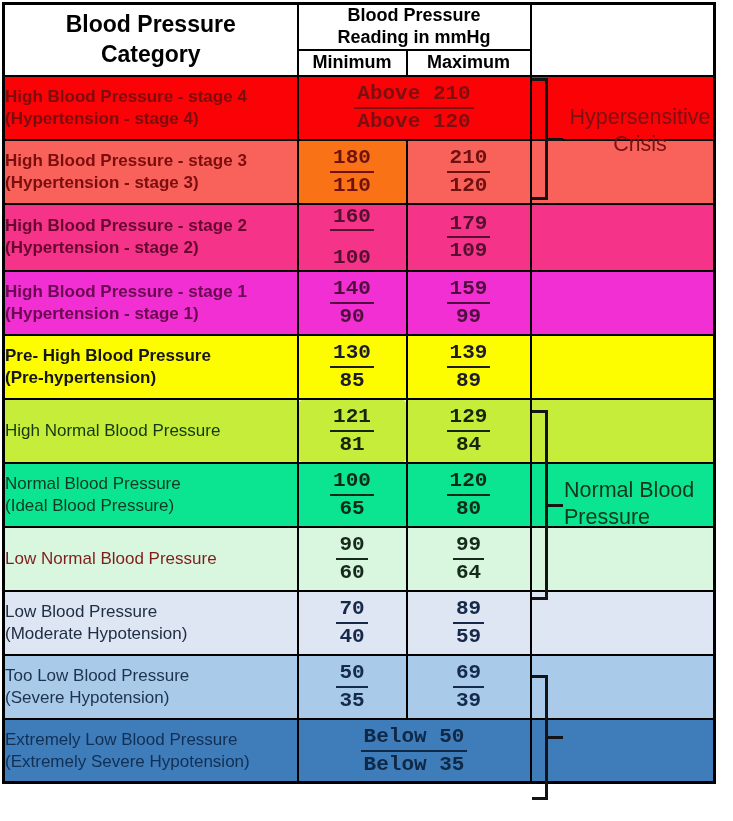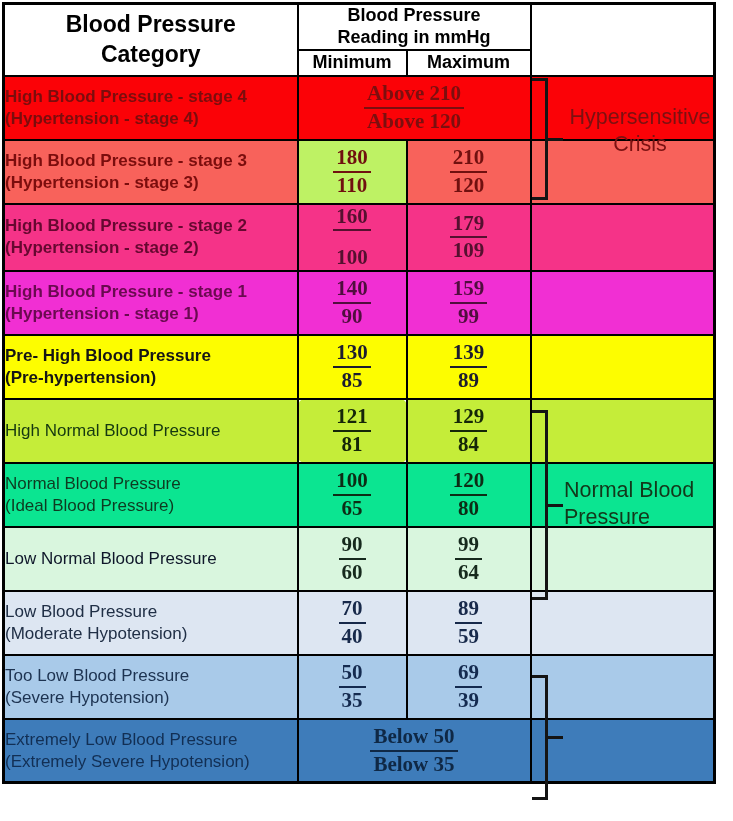--- a/index.html
+++ b/index.html
@@ -23,21 +23,21 @@
   tr.h1{height:44px;}
   tr.h2{height:24px;}
   
   tbody tr{height:64px;}
   td.cat{padding-left:9px;font-size:17px;line-height:1.3;}
   td.cat span{display:block;}
   td.cat span:empty{display:none;}
   tr.bold td.cat{font-weight:bold;}
   td.val{text-align:center;}
   .frac{display:inline-flex;flex-direction:column;align-items:center;
-        font-family:Liberation Serif, serif;font-weight:bold;font-size:21px;line-height:1.12;}
+        font-family:Liberation Mono, monospace;font-weight:bold;font-size:21px;line-height:1.12;}
   .frac .num{border-bottom:2.5px solid currentColor;padding:0 3px 1px 3px;}
   .frac .den{padding-top:1px;}
   
   .bracket{position:absolute;left:532px;width:32px;pointer-events:none;}
   .bracket i{position:absolute;background:#141414;display:block;}
   .bracket .bt{top:0;left:0;width:15px;height:3px;}
   .bracket .bb{bottom:0;left:0;width:15px;height:3px;}
   .bracket .bs{top:0;left:13px;width:3px;height:100%;}
   .bracket .bm{top:calc(50% - 1.5px);left:15px;width:16px;height:3px;}
   .ann-text{position:absolute;font-size:21.5px;line-height:1.26;pointer-events:none;}
@@ -84,21 +84,21 @@
           </span>
         </td>
         <td class="ann" style="background-color: rgb(251, 2, 7);"></td>
       </tr>
 
       <tr class="bold">
         <td class="cat" style="background-color: rgb(248, 98, 91); color: rgb(123, 13, 13);">
           <span>High Blood Pressure - stage 3</span>
           <span>(Hypertension - stage 3)</span>
         </td>
-        <td class="val" style="background-color: #bef264;">
+        <td class="val" style="background-color: #f97316;">
           <span class="frac" style="color: rgb(112, 16, 15);">
             <span class="num">180</span>
             <span class="den">110</span>
           </span>
         </td>
         <td class="val" style="background-color: rgb(248, 98, 91);">
           <span class="frac" style="color: rgb(112, 16, 15);">
             <span class="num">210</span>
             <span class="den">120</span>
           </span>
@@ -200,21 +200,21 @@
         <td class="val" style="background-color: rgb(11, 229, 145);">
           <span class="frac" style="color: rgb(13, 44, 21);">
             <span class="num">120</span>
             <span class="den">80</span>
           </span>
         </td>
         <td class="ann" style="background-color: rgb(11, 229, 145);"></td>
       </tr>
 
       <tr>
-        <td class="cat" style="background-color: rgb(217, 246, 222); color: #0f172a;">
+        <td class="cat" style="background-color: rgb(217, 246, 222); color: #7f1d1d;">
           <span>Low Normal Blood Pressure</span>
 
         </td>
         <td class="val" style="background-color: rgb(217, 246, 222);">
           <span class="frac" style="color: rgb(22, 41, 29);">
             <span class="num">90</span>
             <span class="den">60</span>
           </span>
         </td>
         <td class="val" style="background-color: rgb(217, 246, 222);">

